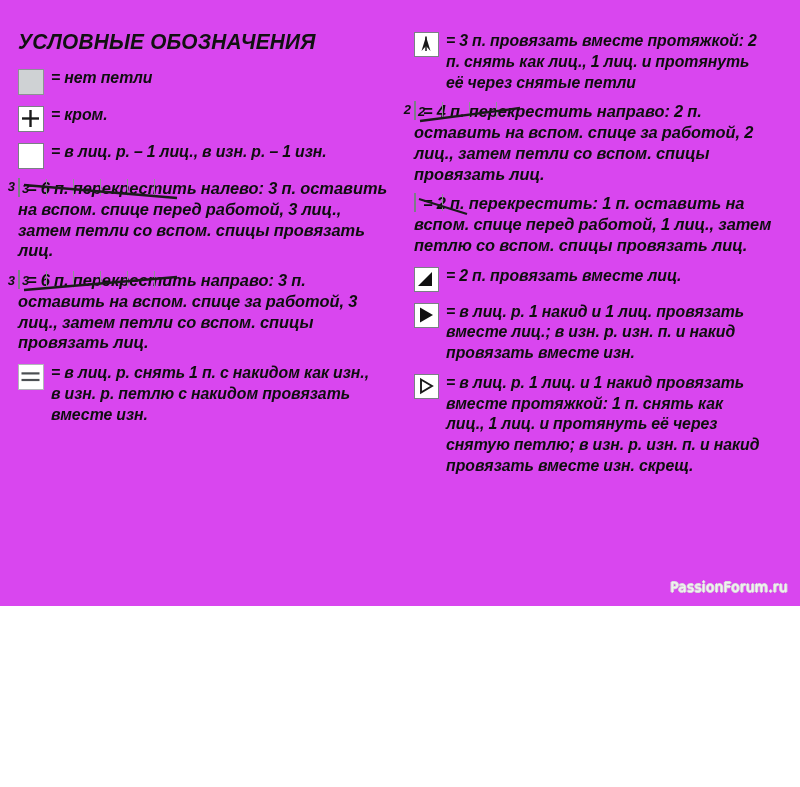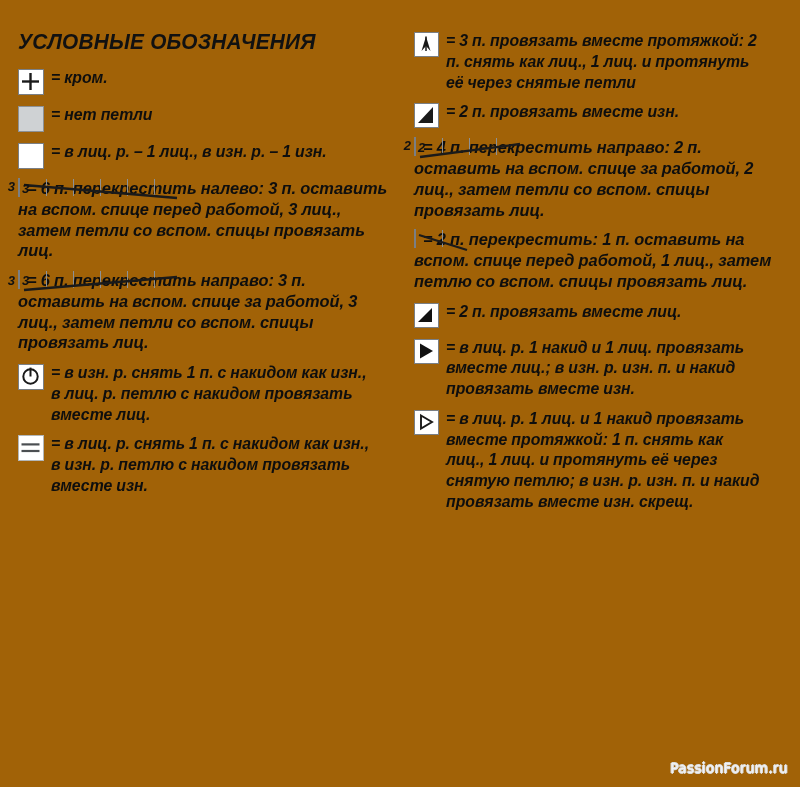--- a/index.html
+++ b/index.html
@@ -4,22 +4,22 @@
 <title>Условные обозначения</title>
 <style>
   html, body {
     margin: 0;
     padding: 0;
     background: #ffffff;
   }
   #page {
     position: relative;
     width: 800px;
-    height: 787px;
-    background: #a16207;
+    height: 606px;
+    background: #d946ef;
     overflow: hidden;
     font-family: "Liberation Sans", "DejaVu Sans", sans-serif;
   }
 
   .column {
     position: absolute;
     top: 0;
     box-sizing: border-box;
   }
   #col-left  { left: 0;   width: 400px; padding: 30px 8px 0 18px; }
@@ -140,35 +140,35 @@
 <body>
 
 <div id="page">
 
   <div class="column" id="col-left">
 
     <div class="legend-title">УСЛОВНЫЕ ОБОЗНАЧЕНИЯ</div>
 
     <div class="entry">
       <div class="sym-cell">
+        <span class="box sq filled-grey"></span>
+      </div>
+      <div class="desc">= нет петли</div>
+    </div>
+
+    <div class="entry">
+      <div class="sym-cell">
         <span class="box sq glyph">
           <svg width="23" height="23" viewBox="0 0 23 23" aria-hidden="true">
             <line x1="11.5" y1="3" x2="11.5" y2="20" stroke="#1a1a1a" stroke-width="2.4"></line>
             <line x1="3" y1="11.5" x2="20" y2="11.5" stroke="#1a1a1a" stroke-width="2.4"></line>
           </svg>
         </span>
       </div>
       <div class="desc">= кром.</div>
-    </div>
-
-    <div class="entry">
-      <div class="sym-cell">
-        <span class="box sq filled-grey"></span>
-      </div>
-      <div class="desc">= нет петли</div>
     </div>
 
     <div class="entry">
       <div class="sym-cell">
         <span class="box sq"></span>
       </div>
       <div class="desc">= в лиц. р. – 1 лиц., в изн. р. – 1 изн.</div>
     </div>
 
 
@@ -201,31 +201,20 @@
           <svg class="diag" width="163" height="25" viewBox="0 0 163 25" aria-hidden="true">
             <line x1="5" y1="19" x2="158" y2="6" stroke="#1a1a1a" stroke-width="2.3"></line>
           </svg>
           <span class="num tl">3</span>
           <span class="num tr">3</span>
         </span>
       </div>
       <div class="desc">= 6 п. перекрестить направо: 3 п. оставить на вспом. спице за работой, 3 лиц., затем петли со вспом. спицы провязать лиц.</div>
     </div>
 
-    <div class="entry">
-      <div class="sym-cell">
-        <span class="box sq glyph">
-          <svg width="23" height="23" viewBox="0 0 23 23" aria-hidden="true">
-            <circle cx="11.5" cy="11.5" r="7.2" fill="none" stroke="#1a1a1a" stroke-width="2"></circle>
-            <line x1="11.5" y1="2.6" x2="11.5" y2="11.5" stroke="#1a1a1a" stroke-width="2"></line>
-          </svg>
-        </span>
-      </div>
-      <div class="desc">= в изн. р. снять 1 п. с накидом как изн., в лиц. р. петлю с накидом провязать вместе лиц.</div>
-    </div>
 
     <div class="entry">
       <div class="sym-cell">
         <span class="box sq glyph" style="border-color:#b3b7ba;">
           <svg width="23" height="23" viewBox="0 0 23 23" aria-hidden="true">
             <line x1="2.5" y1="8.4" x2="20.5" y2="8.4" stroke="#4b4f52" stroke-width="2.2"></line>
             <line x1="2.5" y1="15" x2="20.5" y2="15" stroke="#4b4f52" stroke-width="2.2"></line>
           </svg>
         </span>
       </div>
@@ -241,30 +230,20 @@
         <span class="box sq glyph" style="width:25px;height:25px;">
           <svg width="22" height="22" viewBox="0 0 22 22" aria-hidden="true">
             <path d="M11 3.5 L15.5 18 L11 13 L6.5 18 Z" fill="#1a1a1a"></path>
             <line x1="11" y1="3.5" x2="11" y2="18" stroke="#1a1a1a" stroke-width="1.5"></line>
           </svg>
         </span>
       </div>
       <div class="desc">= 3 п. провязать вместе протяжкой: 2 п. снять как лиц., 1 лиц. и протянуть её через снятые петли</div>
     </div>
 
-    <div class="entry">
-      <div class="sym-cell">
-        <span class="box sq glyph" style="width:25px;height:25px;">
-          <svg width="22" height="22" viewBox="0 0 22 22" aria-hidden="true">
-            <path d="M18 3 L18 19 L3 19 Z" fill="#1a1a1a"></path>
-          </svg>
-        </span>
-      </div>
-      <div class="desc">= 2 п. провязать вместе изн.</div>
-    </div>
 
     <div class="entry wide">
       <div class="sym-cell">
         <span class="grid-sym" style="width:110px;height:25px;">
           <span class="cellline" style="left:27px;"></span>
           <span class="cellline" style="left:54px;"></span>
           <span class="cellline" style="left:81px;"></span>
           <svg class="diag" width="110" height="25" viewBox="0 0 110 25" aria-hidden="true">
             <line x1="5" y1="19" x2="105" y2="6" stroke="#1a1a1a" stroke-width="2.3"></line>
           </svg>

